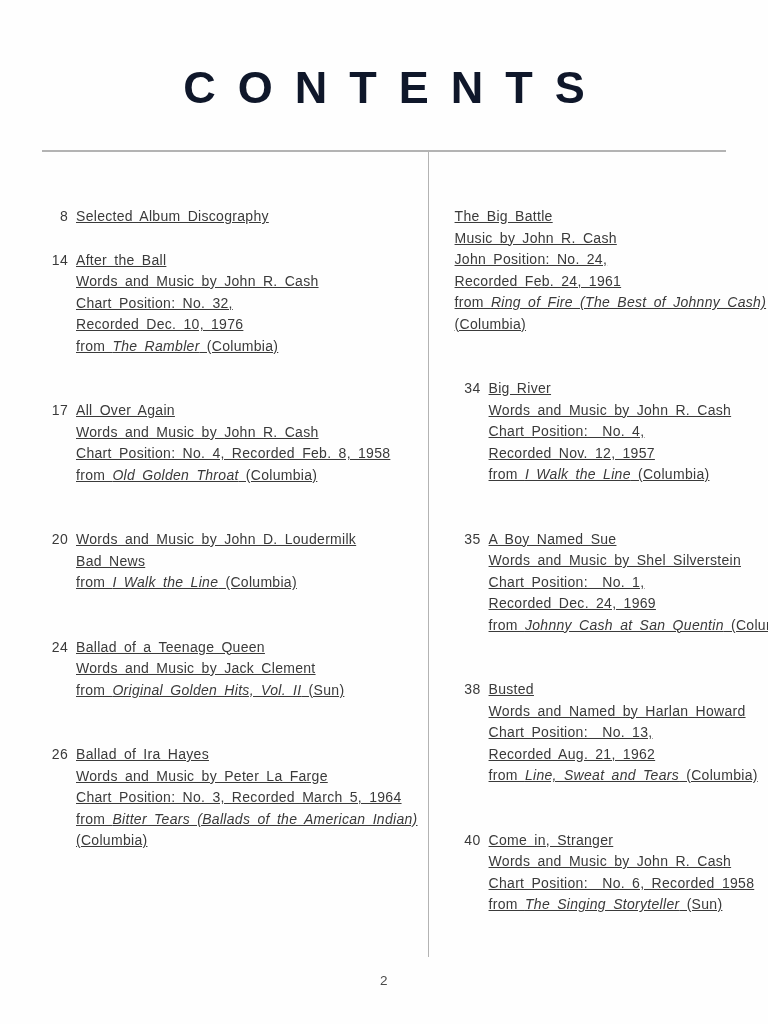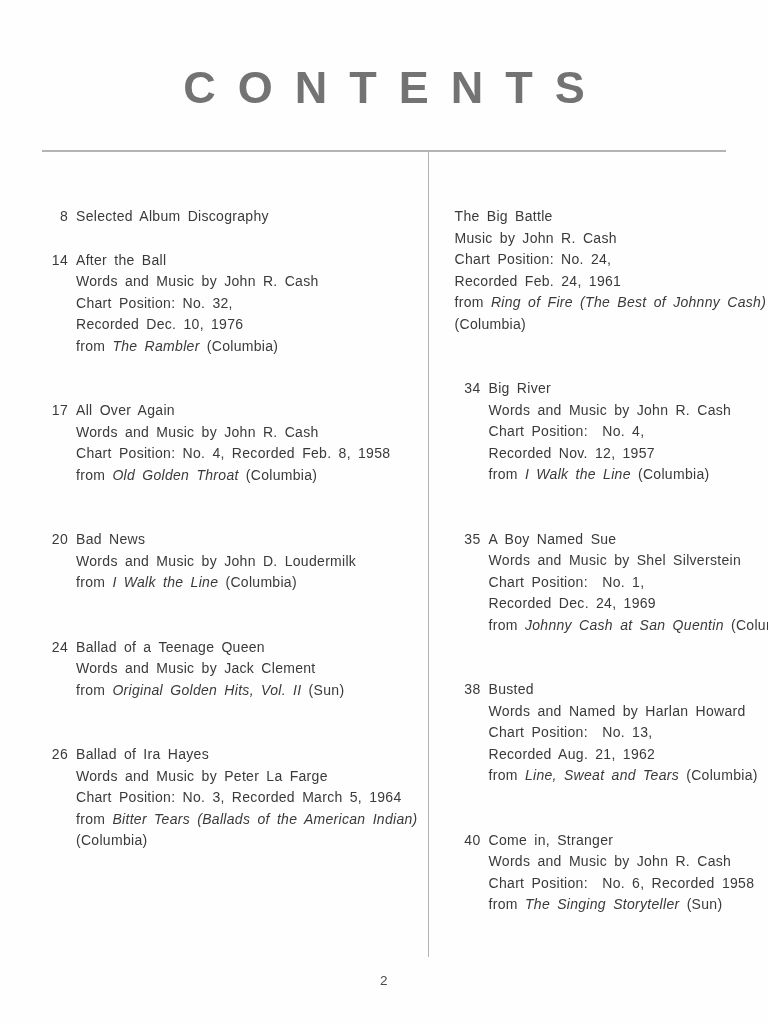--- a/index.html
+++ b/index.html
@@ -17,21 +17,21 @@
     color: #3a3a3a;
   }
   .page-title {
     margin: 64px 0 0 0;
     text-align: center;
     font-size: 45px;
     line-height: 48px;
     font-weight: bold;
     letter-spacing: 22px;
     text-indent: 22px; 
-    color: #737373;
+    color: #0f172a;
   }
   .header-rule {
     margin: 38px 42px 0 42px;
     border-top: 2px solid #b3b3b3;
   }
   .columns {
     display: flex;
     margin: 0 42px;
     height: 805px;
     box-sizing: border-box;
@@ -60,20 +60,21 @@
     margin-bottom: 22px;
   }
   .entry-num {
     flex: 0 0 26px;
     text-align: right;
     margin-right: 8px;
     white-space: pre;
   }
   .entry-body {
     flex: 1 1 auto;
+    text-decoration: underline;
   }
   .entry-line {
     white-space: pre;
   }
   .entry-line i {
     font-style: italic;
   }
   .page-number {
     margin-top: 16px;
     text-align: center;
@@ -111,22 +112,22 @@
           <div class="entry-body">
             <div class="entry-line">All Over Again</div>
             <div class="entry-line"><span>Words and Music by John R. Cash</span></div>
             <div class="entry-line"><span>Chart Position: No. 4, Recorded Feb. 8, 1958</span></div>
             <div class="entry-line"><span>from </span><i>Old Golden Throat</i><span> (Columbia)</span></div>
           </div>
         </div>
         <div class="entry">
           <div class="entry-num">20</div>
           <div class="entry-body">
+            <div class="entry-line"><span>Words and Music by John D. Loudermilk</span></div>
             <div class="entry-line">Bad News</div>
-            <div class="entry-line"><span>Words and Music by John D. Loudermilk</span></div>
             <div class="entry-line"><span>from </span><i>I Walk the Line</i><span> (Columbia)</span></div>
           </div>
         </div>
         <div class="entry">
           <div class="entry-num">24</div>
           <div class="entry-body">
             <div class="entry-line">Ballad of a Teenage Queen</div>
             <div class="entry-line"><span>Words and Music by Jack Clement</span></div>
             <div class="entry-line"><span>from </span><i>Original Golden Hits, Vol. II</i><span> (Sun)</span></div>
           </div>
@@ -140,21 +141,21 @@
             <div class="entry-line"><span>from </span><i>Bitter Tears (Ballads of the American Indian)</i></div>
             <div class="entry-line"><span>(Columbia)</span></div>
           </div>
         </div>
       </div>
     <div class="col col-right" id="col-right">
         <div class="entry">
           <div class="entry-body">
             <div class="entry-line">The Big Battle</div>
             <div class="entry-line"><span>Music by John R. Cash</span></div>
-            <div class="entry-line"><span>Chart Position: No. 24,</span></div>
+            <div class="entry-line"><span>John Position: No. 24,</span></div>
             <div class="entry-line"><span>Recorded Feb. 24, 1961</span></div>
             <div class="entry-line"><span>from </span><i>Ring of Fire (The Best of Johnny Cash)</i></div>
             <div class="entry-line"><span>(Columbia)</span></div>
           </div>
         </div>
         <div class="entry">
           <div class="entry-num">34</div>
           <div class="entry-body">
             <div class="entry-line">Big River</div>
             <div class="entry-line"><span>Words and Music by John R. Cash</span></div>

